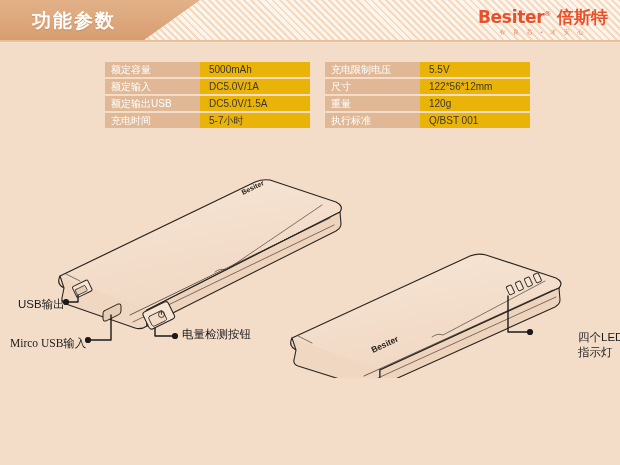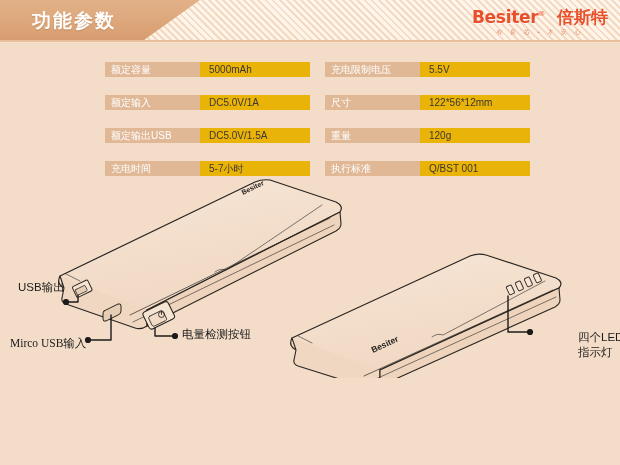--- a/index.html
+++ b/index.html
@@ -44,50 +44,50 @@
   .hdr-rule2{position:absolute;left:0;top:42px;width:620px;height:1px;background:#f6e2cd;}
 
   
   .logo{position:absolute;right:12px;top:5px;text-align:center;}
   .logo-main{
     font-family:"DejaVu Sans","Liberation Sans",sans-serif;
     font-size:17px;font-weight:bold;color:#e8502a;
     letter-spacing:-.3px;line-height:19px;white-space:nowrap;
     text-shadow:0 1px 0 rgba(255,255,255,.6);
   }
-  .logo-main .cn{color:#e8502a;letter-spacing:0px;margin-left:12px;}
+  .logo-main .cn{color:#e8502a;letter-spacing:0px;margin-left:6px;}
   .logo-reg{font-size:7px;vertical-align:super;font-weight:normal;}
   .logo-sub{
     font-size:6px;color:#e0744a;letter-spacing:3px;
     margin-top:1px;white-space:nowrap;opacity:.85;
   }
 
   
-  .spec{position:absolute;display:flex;flex-direction:column;gap:18px;}
+  .spec{position:absolute;display:flex;flex-direction:column;gap:2px;}
   .spec.left{left:105px;top:62px;width:205px;}
   .spec.right{left:325px;top:62px;width:205px;}
   .srow{display:flex;height:15px;}
   .skey{
     width:95px;background:#e0b896;color:#ffffff;
     font-size:10px;line-height:15px;padding-left:6px;box-sizing:border-box;
     white-space:nowrap;overflow:hidden;
   }
   .sval{
     flex:1;background:#eab308;color:#3c3732;
     font-size:10px;line-height:15px;padding-left:9px;box-sizing:border-box;
     white-space:nowrap;overflow:hidden;
   }
 
   
   .art{position:absolute;left:0;top:150px;width:620px;height:260px;}
 
   
   .callout{position:absolute;font-size:11.5px;color:#1b1b1b;white-space:nowrap;line-height:15px;}
   .callout.two{white-space:normal;width:78px;}
-  .lbl-usb{left:18px;top:280px;}
+  .lbl-usb{left:18px;top:297px;}
   .lbl-micro{left:10px;top:336px;font-family:Liberation Serif, serif;}
   .lbl-btn{left:182px;top:327px;text-align:right;}
   .lbl-led{left:538px;top:330px;margin-left:40px;}
 </style>
 </head>
 <body>
 
 <div id="stage">
 
   <div class="header">

